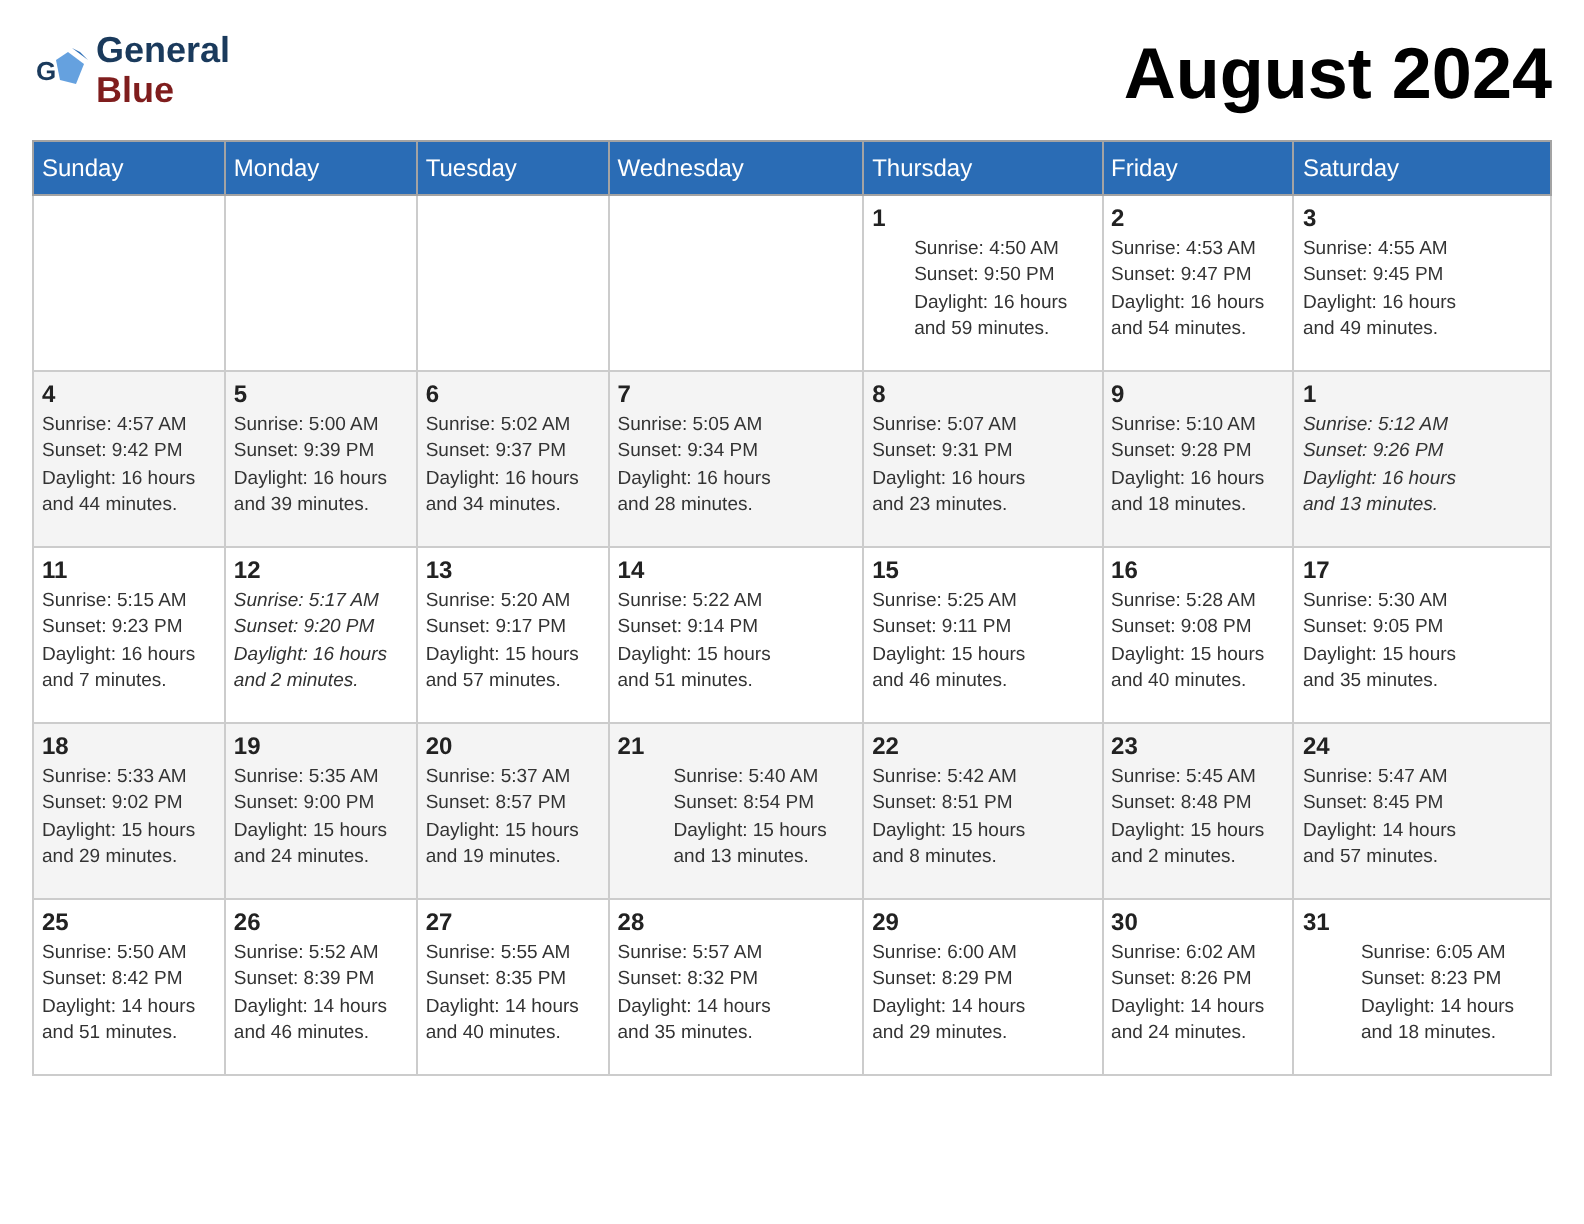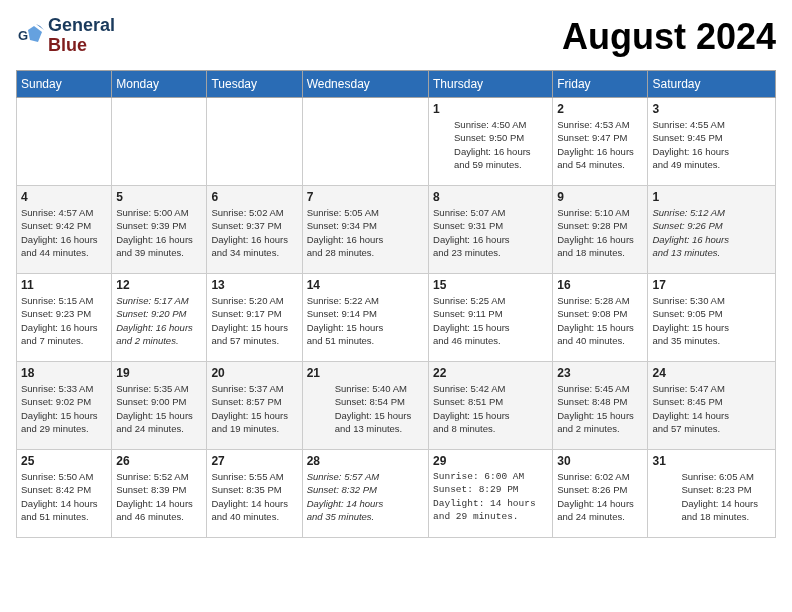--- a/index.html
+++ b/index.html
@@ -325,28 +325,28 @@
         </td>
         <td>
           <div class="day-num">27</div>
           <div class="day-detail" style="white-space: pre-line;">Sunrise: 5:55 AM
 Sunset: 8:35 PM
 Daylight: 14 hours
 and 40 minutes.</div>
         </td>
         <td>
           <div class="day-num">28</div>
-          <div class="day-detail" style="white-space: pre-line; font-style: italic;">Sunrise: 5:57 AM
+          <div class="day-detail" style="white-space: pre-line;">Sunrise: 5:57 AM
 Sunset: 8:32 PM
 Daylight: 14 hours
 and 35 minutes.</div>
         </td>
         <td>
           <div class="day-num">29</div>
-          <div class="day-detail" style="white-space: pre-line; font-family: Liberation Mono, monospace;">Sunrise: 6:00 AM
+          <div class="day-detail" style="white-space: pre-line;">Sunrise: 6:00 AM
 Sunset: 8:29 PM
 Daylight: 14 hours
 and 29 minutes.</div>
         </td>
         <td>
           <div class="day-num">30</div>
           <div class="day-detail" style="white-space: pre-line;">Sunrise: 6:02 AM
 Sunset: 8:26 PM
 Daylight: 14 hours
 and 24 minutes.</div>

